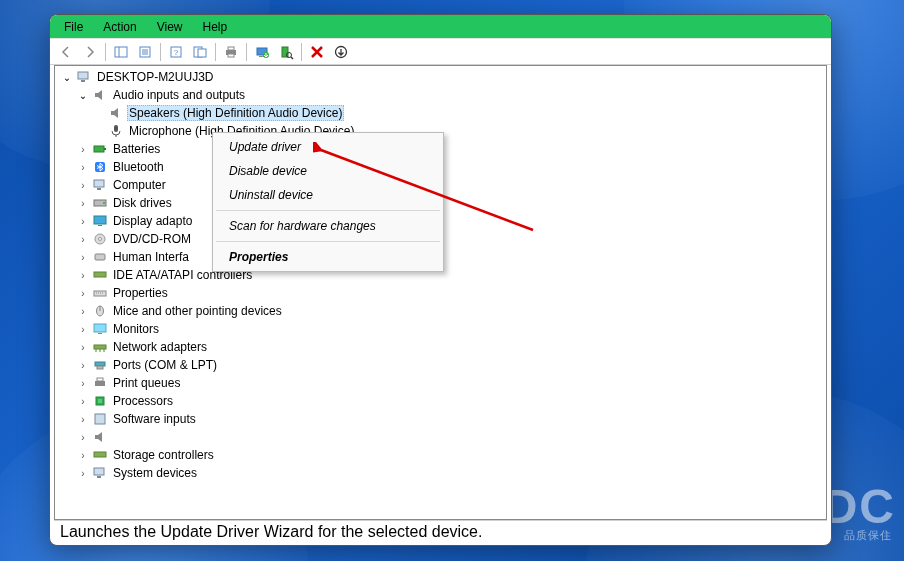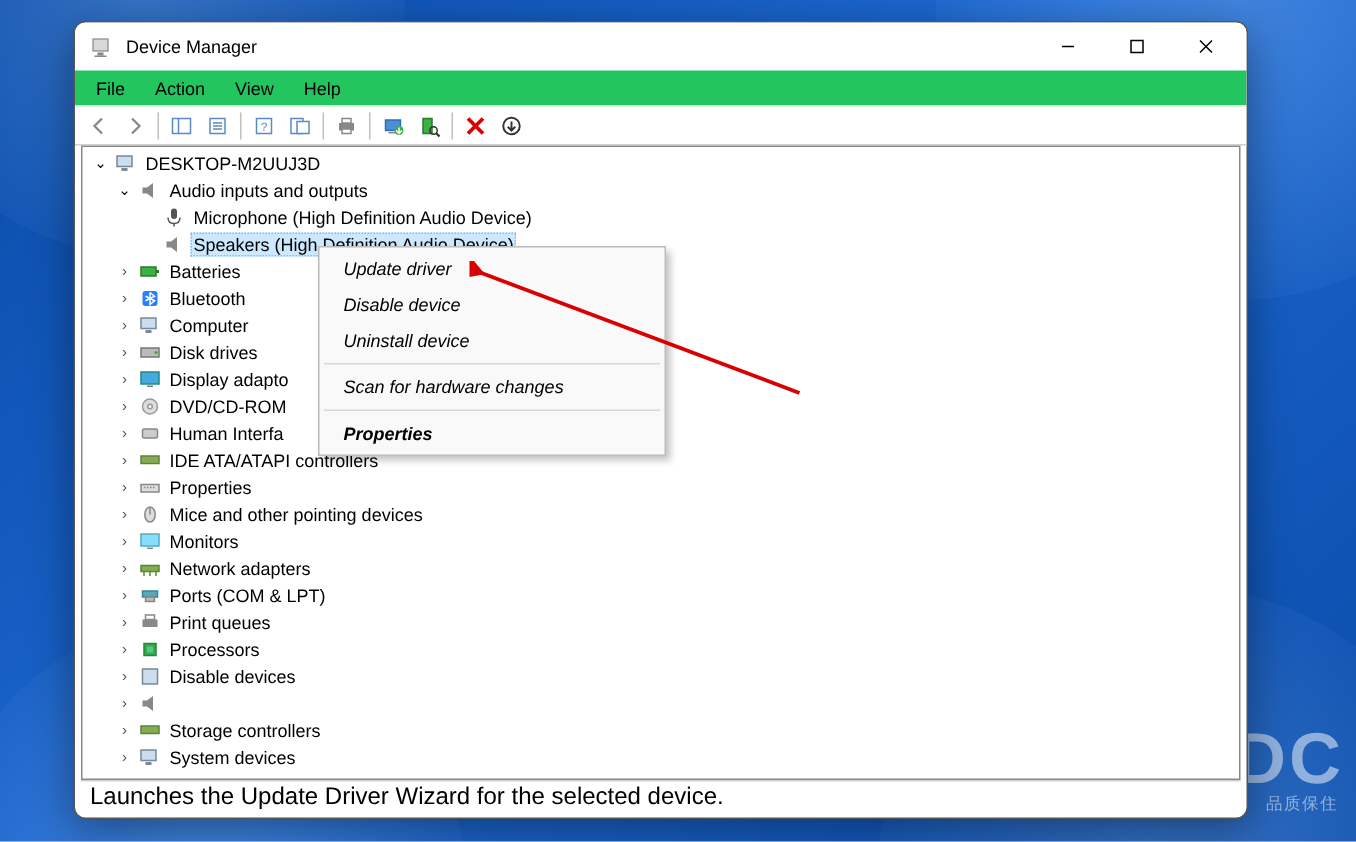--- a/index.html
+++ b/index.html
@@ -47,48 +47,20 @@
 
 <div class="bg-circle bg-c1"></div>
 <div class="bg-circle bg-c2"></div>
 <div class="bg-circle bg-c3"></div>
 <div class="bg-circle bg-c4"></div>
 <div class="watermark">DC</div>
 <div class="watermark-sub">品质保住</div>
 
 <div class="window">
 
-  <div class="titlebar">
-    <span class="app-icon">
-      <svg viewBox="0 0 16 16">
-          <rect x="2" y="3" width="10" height="8" fill="#d8d8d8" stroke="#888" stroke-width="0.8"></rect>
-          <rect x="5" y="12" width="4" height="2" fill="#888"></rect>
-          <rect x="3" y="14" width="8" height="1" fill="#888"></rect>
-        </svg>
-    </span>
-    <span class="title-text">Device Manager</span>
-    <div class="win-controls">
-      <div class="win-btn">
-          <svg width="10" height="10">
-            <line x1="1" y1="5" x2="9" y2="5" stroke="#000" stroke-width="1"></line>
-          </svg>
-        </div>
-      <div class="win-btn">
-          <svg width="10" height="10">
-            <rect x="1" y="1" width="8" height="8" fill="none" stroke="#000" stroke-width="1"></rect>
-          </svg>
-        </div>
-      <div class="win-btn close">
-          <svg width="10" height="10">
-            <line x1="1" y1="1" x2="9" y2="9" stroke="#000" stroke-width="1"></line>
-            <line x1="9" y1="1" x2="1" y2="9" stroke="#000" stroke-width="1"></line>
-          </svg>
-        </div>
-    </div>
-  </div>
 
   <div class="menubar">
     <span class="menu-item">File</span>
     <span class="menu-item">Action</span>
     <span class="menu-item">View</span>
     <span class="menu-item">Help</span>
   </div>
 
   <div class="toolbar">
     <div class="tool-btn">
@@ -191,37 +163,37 @@
             </svg>
           </span>
           <span class="row-label">Audio inputs and outputs</span>
         </div>
 
       <div class="tree-row">
           <span class="indent i2"></span>
           <span class="expander"></span>
           <span class="icon-slot">
             <svg class="ic" viewBox="0 0 16 16">
+              <path d="M3 6 L6 6 L10 3 L10 13 L6 10 L3 10 Z" fill="#888"></path>
+            </svg>
+          </span>
+          <span class="row-label selected">Speakers (High Definition Audio Device)</span>
+        </div>
+
+      <div class="tree-row">
+          <span class="indent i2"></span>
+          <span class="expander"></span>
+          <span class="icon-slot">
+            <svg class="ic" viewBox="0 0 16 16">
               <rect x="6" y="2" width="4" height="7" rx="2" fill="#555"></rect>
               <path d="M4 8 Q4 12 8 12 Q12 12 12 8" fill="none" stroke="#555"></path>
               <line x1="8" y1="12" x2="8" y2="14" stroke="#555"></line>
             </svg>
           </span>
           <span class="row-label">Microphone (High Definition Audio Device)</span>
-        </div>
-
-      <div class="tree-row">
-          <span class="indent i2"></span>
-          <span class="expander"></span>
-          <span class="icon-slot">
-            <svg class="ic" viewBox="0 0 16 16">
-              <path d="M3 6 L6 6 L10 3 L10 13 L6 10 L3 10 Z" fill="#888"></path>
-            </svg>
-          </span>
-          <span class="row-label selected">Speakers (High Definition Audio Device)</span>
         </div>
 
       <div class="tree-row">
           <span class="indent i1"></span>
           <span class="expander">›</span>
           <span class="icon-slot">
             <svg class="ic" viewBox="0 0 16 16">
               <rect x="2" y="5" width="10" height="6" fill="#3cb043" stroke="#2a7a2e"></rect>
               <rect x="12" y="7" width="2" height="2" fill="#2a7a2e"></rect>
             </svg>
@@ -398,21 +370,21 @@
         </div>
 
       <div class="tree-row">
           <span class="indent i1"></span>
           <span class="expander">›</span>
           <span class="icon-slot">
             <svg class="ic" viewBox="0 0 16 16">
               <rect x="3" y="3" width="10" height="10" fill="#cde" stroke="#789"></rect>
             </svg>
           </span>
-          <span class="row-label">Disable devices</span>
+          <span class="row-label">Software inputs</span>
         </div>
 
       <div class="tree-row">
           <span class="indent i1"></span>
           <span class="expander">›</span>
           <span class="icon-slot">
             <svg class="ic" viewBox="0 0 16 16">
               <path d="M3 6 L6 6 L10 3 L10 13 L6 10 L3 10 Z" fill="#888"></path>
             </svg>
           </span>

